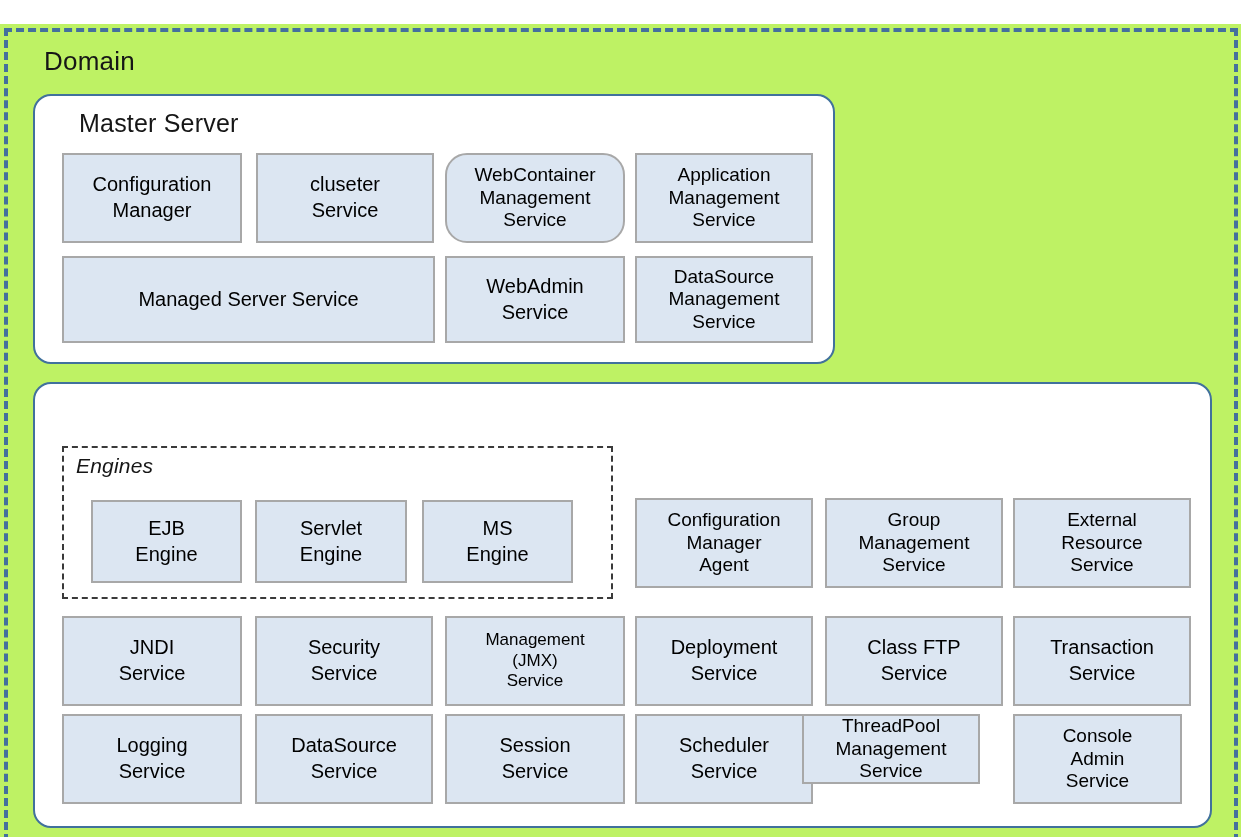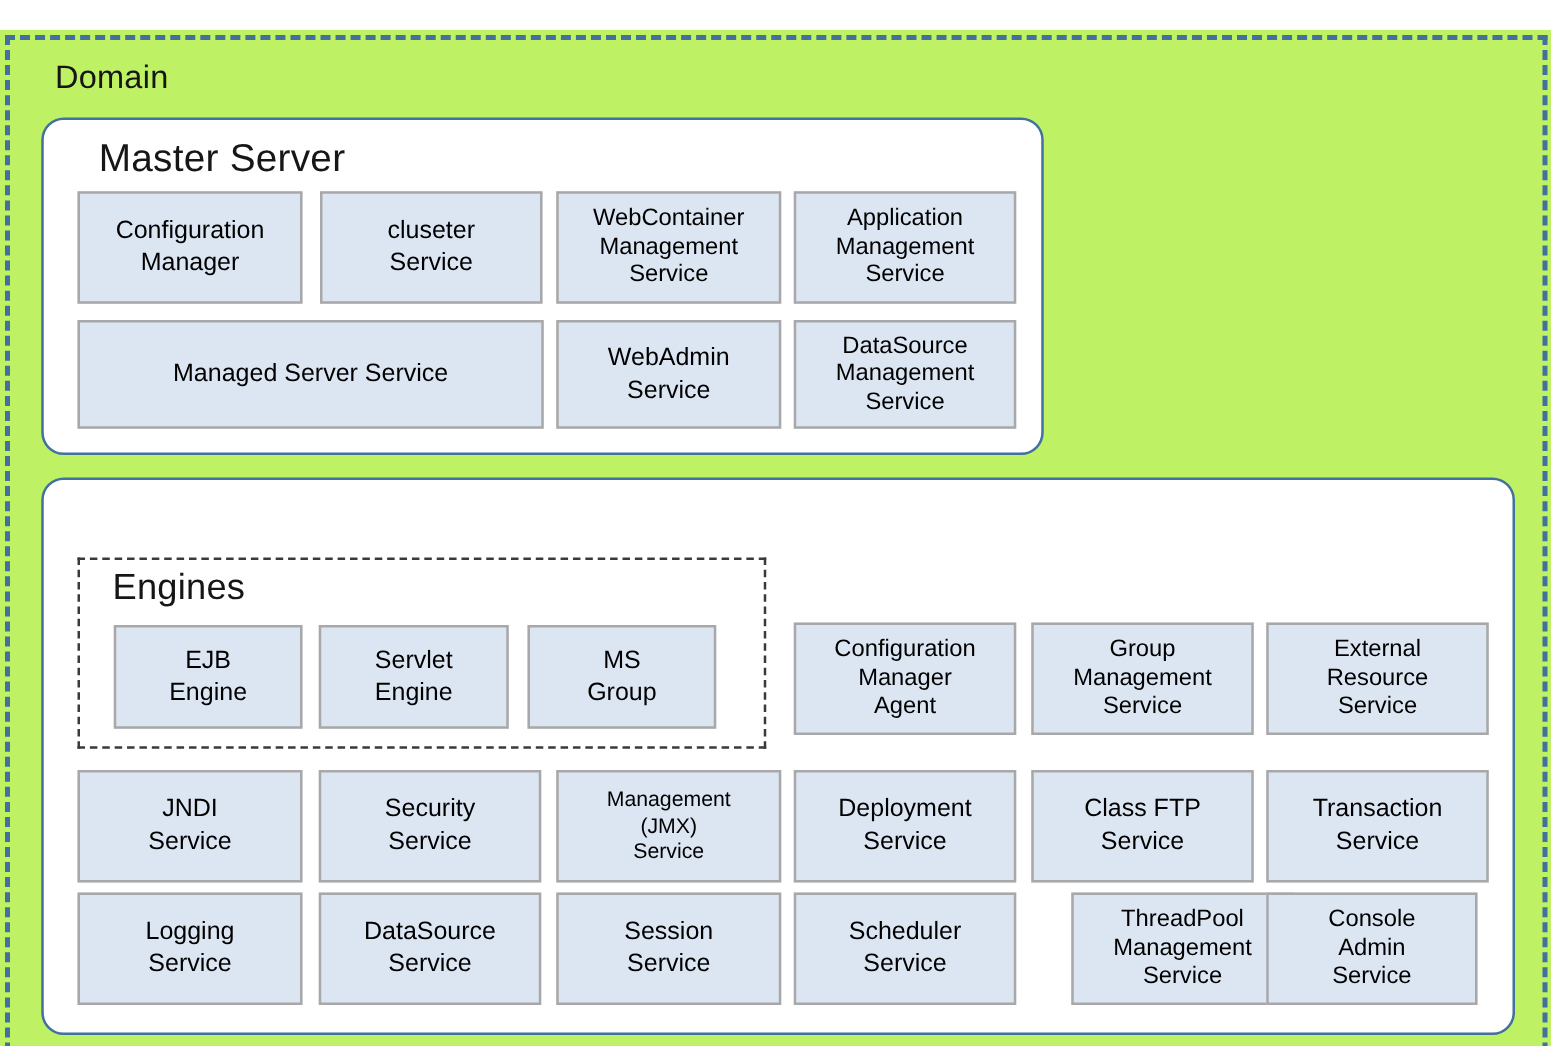--- a/index.html
+++ b/index.html
@@ -15,21 +15,21 @@
     margin-top: 24px;
   }
   .outer-frame {
     position: absolute;
     left: 4px; top: 4px;
     width: 1234px; height: 814px;
     border: 4px dashed var(--outer-dash, #44709d);
   }
   .title {
     position: absolute;
-    font-size: 31px;
+    font-size: 25px;
     color: #161616;
     letter-spacing: 0.2px;
     white-space: nowrap;
   }
   .domain-title { left: 44px; top: 22px; font-size: 26px; }
   .container {
     position: absolute;
     border: 2px solid var(--container-border, #41719c);
     border-radius: 18px;
     background: #ffffff;
@@ -37,21 +37,21 @@
   .master-container  { left: 33px; top: 70px;  width: 802px;  height: 270px; }
   .managed-container { left: 33px; top: 358px; width: 1179px; height: 446px; }
   .container > .title { left: 44px; top: 13px; }
   .engines-group {
     position: absolute;
     left: 27px; top: 62px;
     width: 551px; height: 153px;
     border: 2px dashed var(--engines-dash, #3a3a3a);
     background: #ffffff;
   }
-  .engines-group > .title { left: 26px; top: 6px; font-size: 29px; }
+  .engines-group > .title { left: 12px; top: 6px; font-size: 21px; font-style: italic; }
   .box {
     position: absolute;
     background: var(--box-fill, #dce6f2);
     border: 2px solid var(--box-border, #a8a8a8);
     display: flex;
     align-items: center;
     justify-content: center;
     text-align: center;
     white-space: pre-line;
     font-size: 20px;
@@ -69,21 +69,21 @@
   <div class="outer-frame"></div>
   <div class="title domain-title">Domain</div>
 
   <div class="container master-container">
     <div class="title">Master Server</div>
 
     <div class="box" style="left:27px;  top:57px;  width:180px; height:90px;">Configuration
 Manager</div>
     <div class="box" style="left:221px; top:57px;  width:178px; height:90px;">cluseter
 Service</div>
-    <div class="box t3" style="left:410px; top:57px;  width:180px; height:90px;">WebContainer
+    <div class="box t3" style="left:410px; top:57px;  width:180px; height:90px;border-radius:22px;">WebContainer
 Management
 Service</div>
     <div class="box t3" style="left:600px; top:57px;  width:178px; height:90px;">Application
 Management
 Service</div>
 
     <div class="box" style="left:27px;  top:160px; width:373px; height:87px;">Managed Server Service</div>
     <div class="box" style="left:410px; top:160px; width:180px; height:87px;">WebAdmin
 Service</div>
     <div class="box t3" style="left:600px; top:160px; width:178px; height:87px;">DataSource
@@ -93,21 +93,21 @@
 
   <div class="container managed-container">
 
     <div class="engines-group">
       <div class="title">Engines</div>
       <div class="box" style="left:27px;  top:52px; width:151px; height:83px;">EJB
 Engine</div>
       <div class="box" style="left:191px; top:52px; width:152px; height:83px;">Servlet
 Engine</div>
       <div class="box" style="left:358px; top:52px; width:151px; height:83px;">MS
-Group</div>
+Engine</div>
     </div>
 
     <div class="box t3" style="left:600px; top:114px; width:178px; height:90px;">Configuration
 Manager
 Agent</div>
     <div class="box t3" style="left:790px; top:114px; width:178px; height:90px;">Group
 Management
 Service</div>
     <div class="box t3" style="left:978px; top:114px; width:178px; height:90px;">External
 Resource
@@ -128,21 +128,21 @@
 Service</div>
 
     <div class="box" style="left:27px;  top:330px; width:180px; height:90px;">Logging
 Service</div>
     <div class="box" style="left:220px; top:330px; width:178px; height:90px;">DataSource
 Service</div>
     <div class="box" style="left:410px; top:330px; width:180px; height:90px;">Session
 Service</div>
     <div class="box" style="left:600px; top:330px; width:178px; height:90px;">Scheduler
 Service</div>
-    <div class="box t3" style="left:822px; top:330px; width:178px; height:90px;">ThreadPool
+    <div class="box t3" style="left:767px; top:330px; width:178px; height:70px;">ThreadPool
 Management
 Service</div>
     <div class="box t3" style="left:978px; top:330px; width:169px; height:90px;">Console
 Admin
 Service</div>
   </div>
 
 </div>
 
 </body></html>

